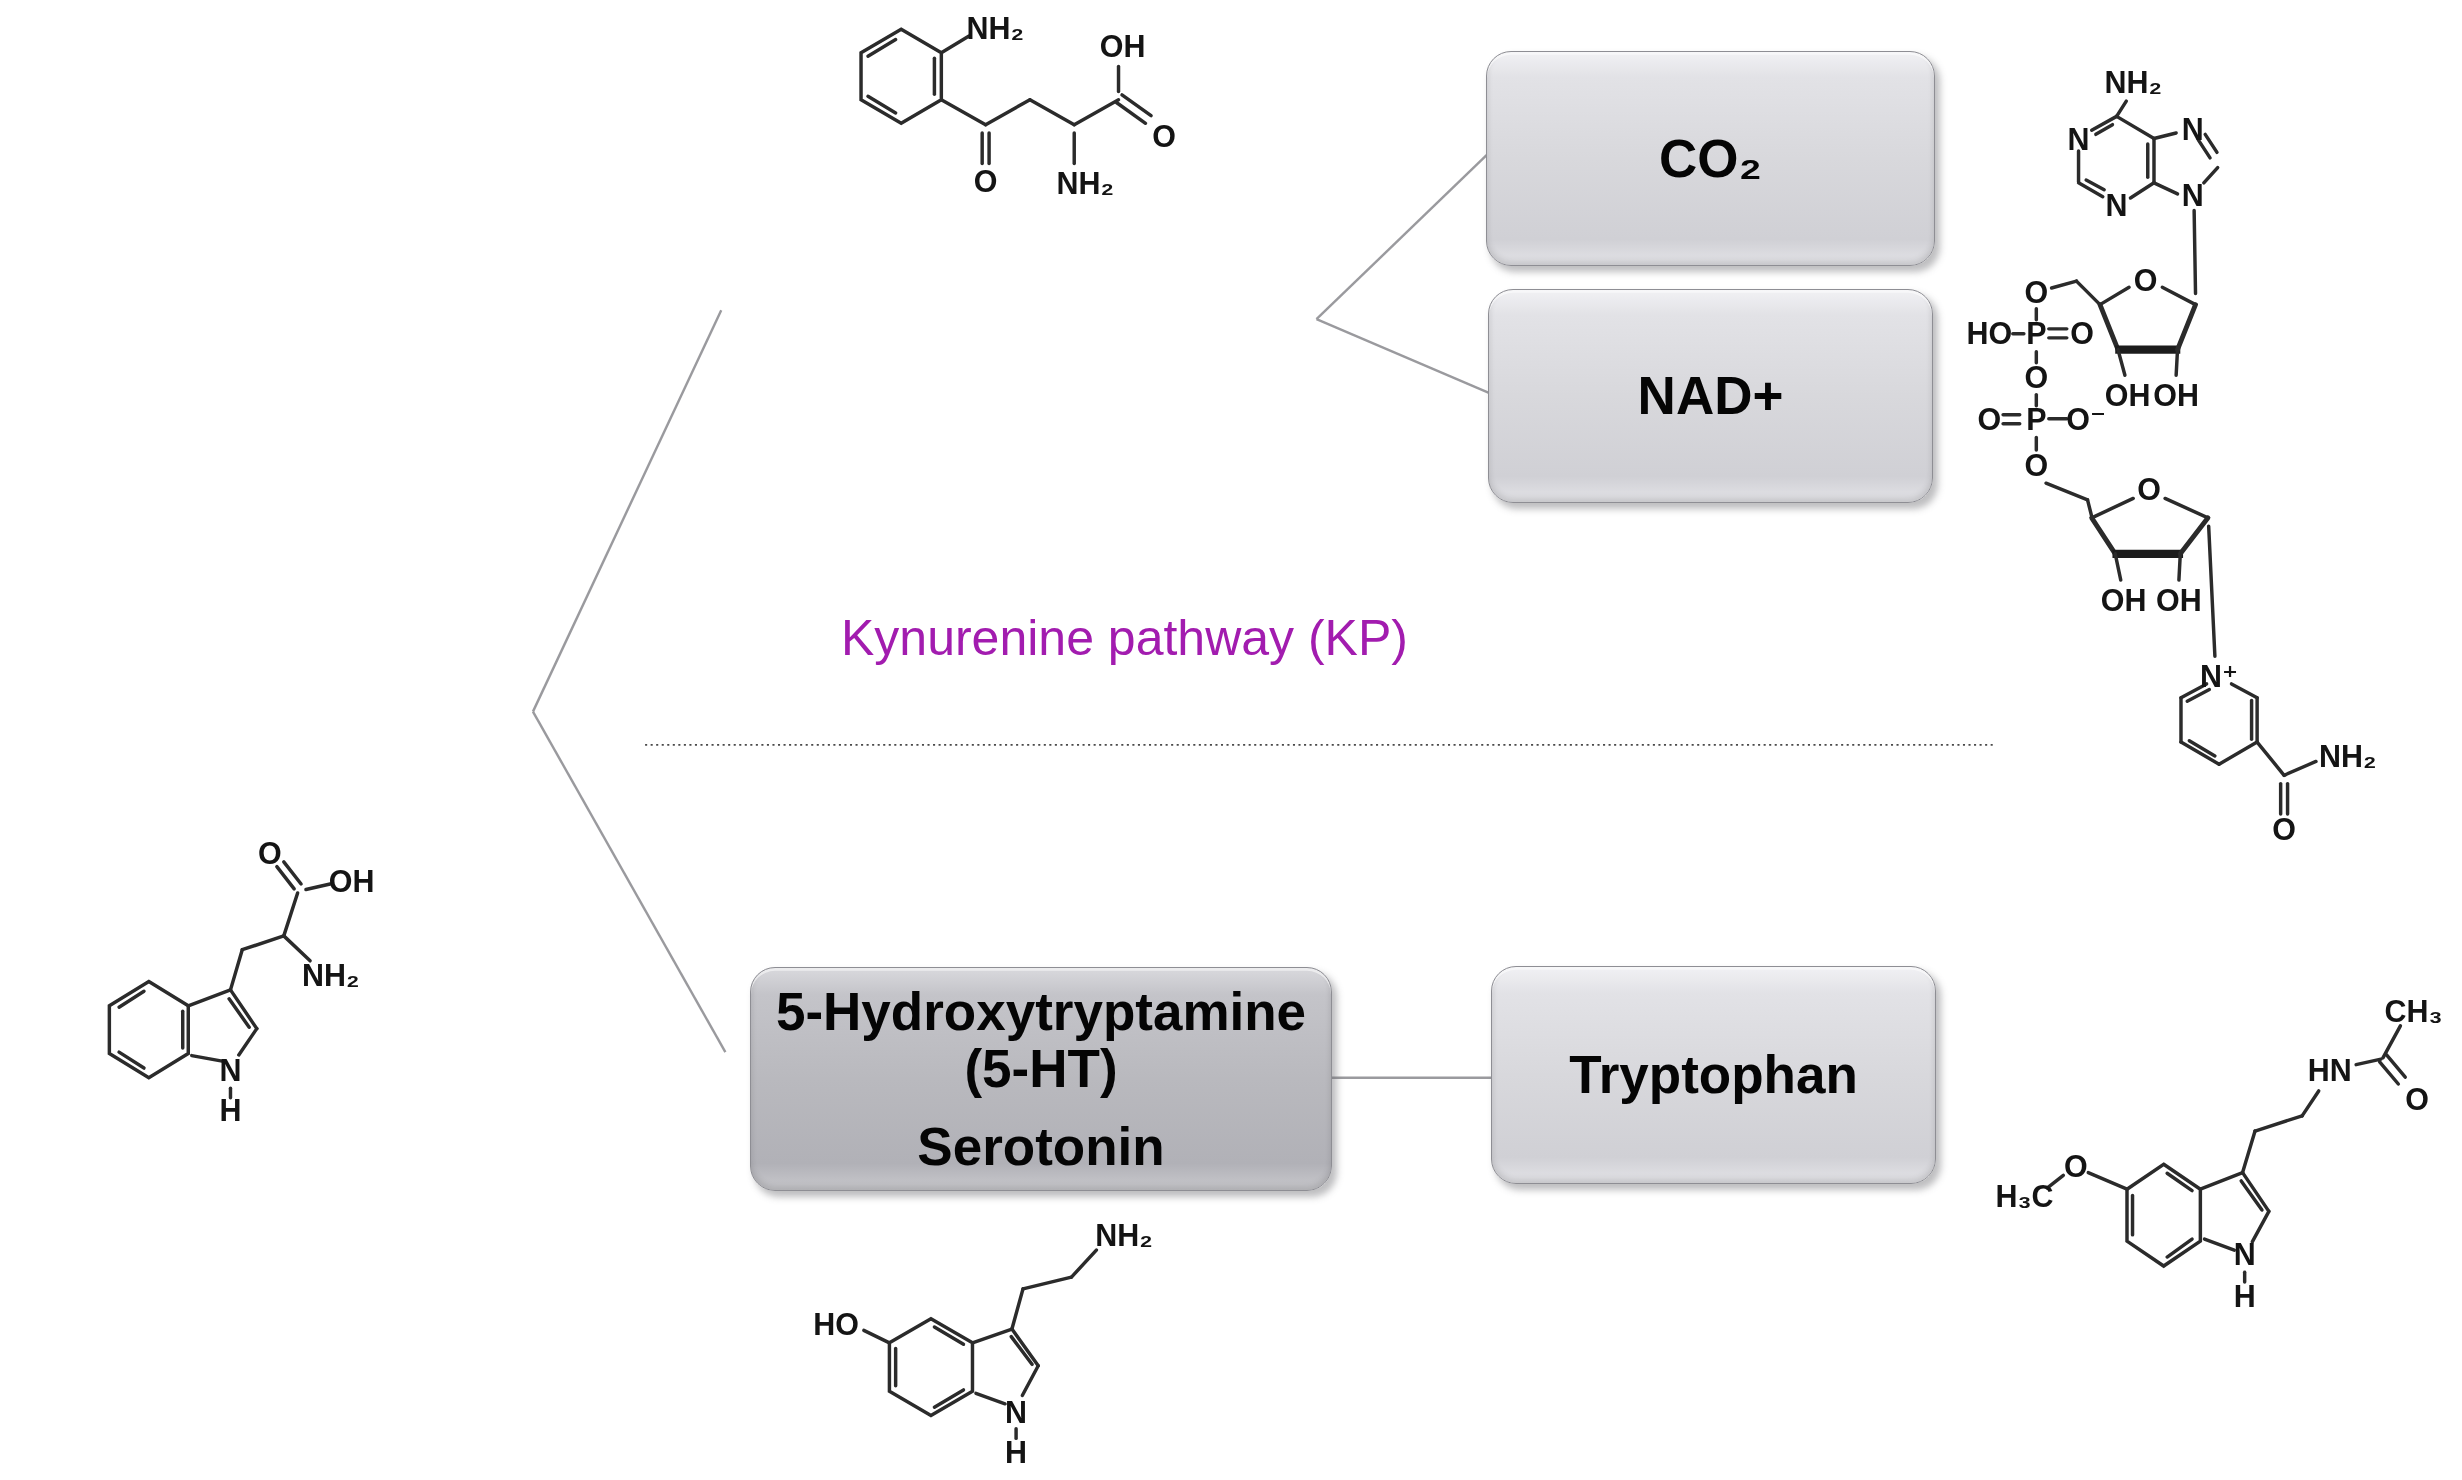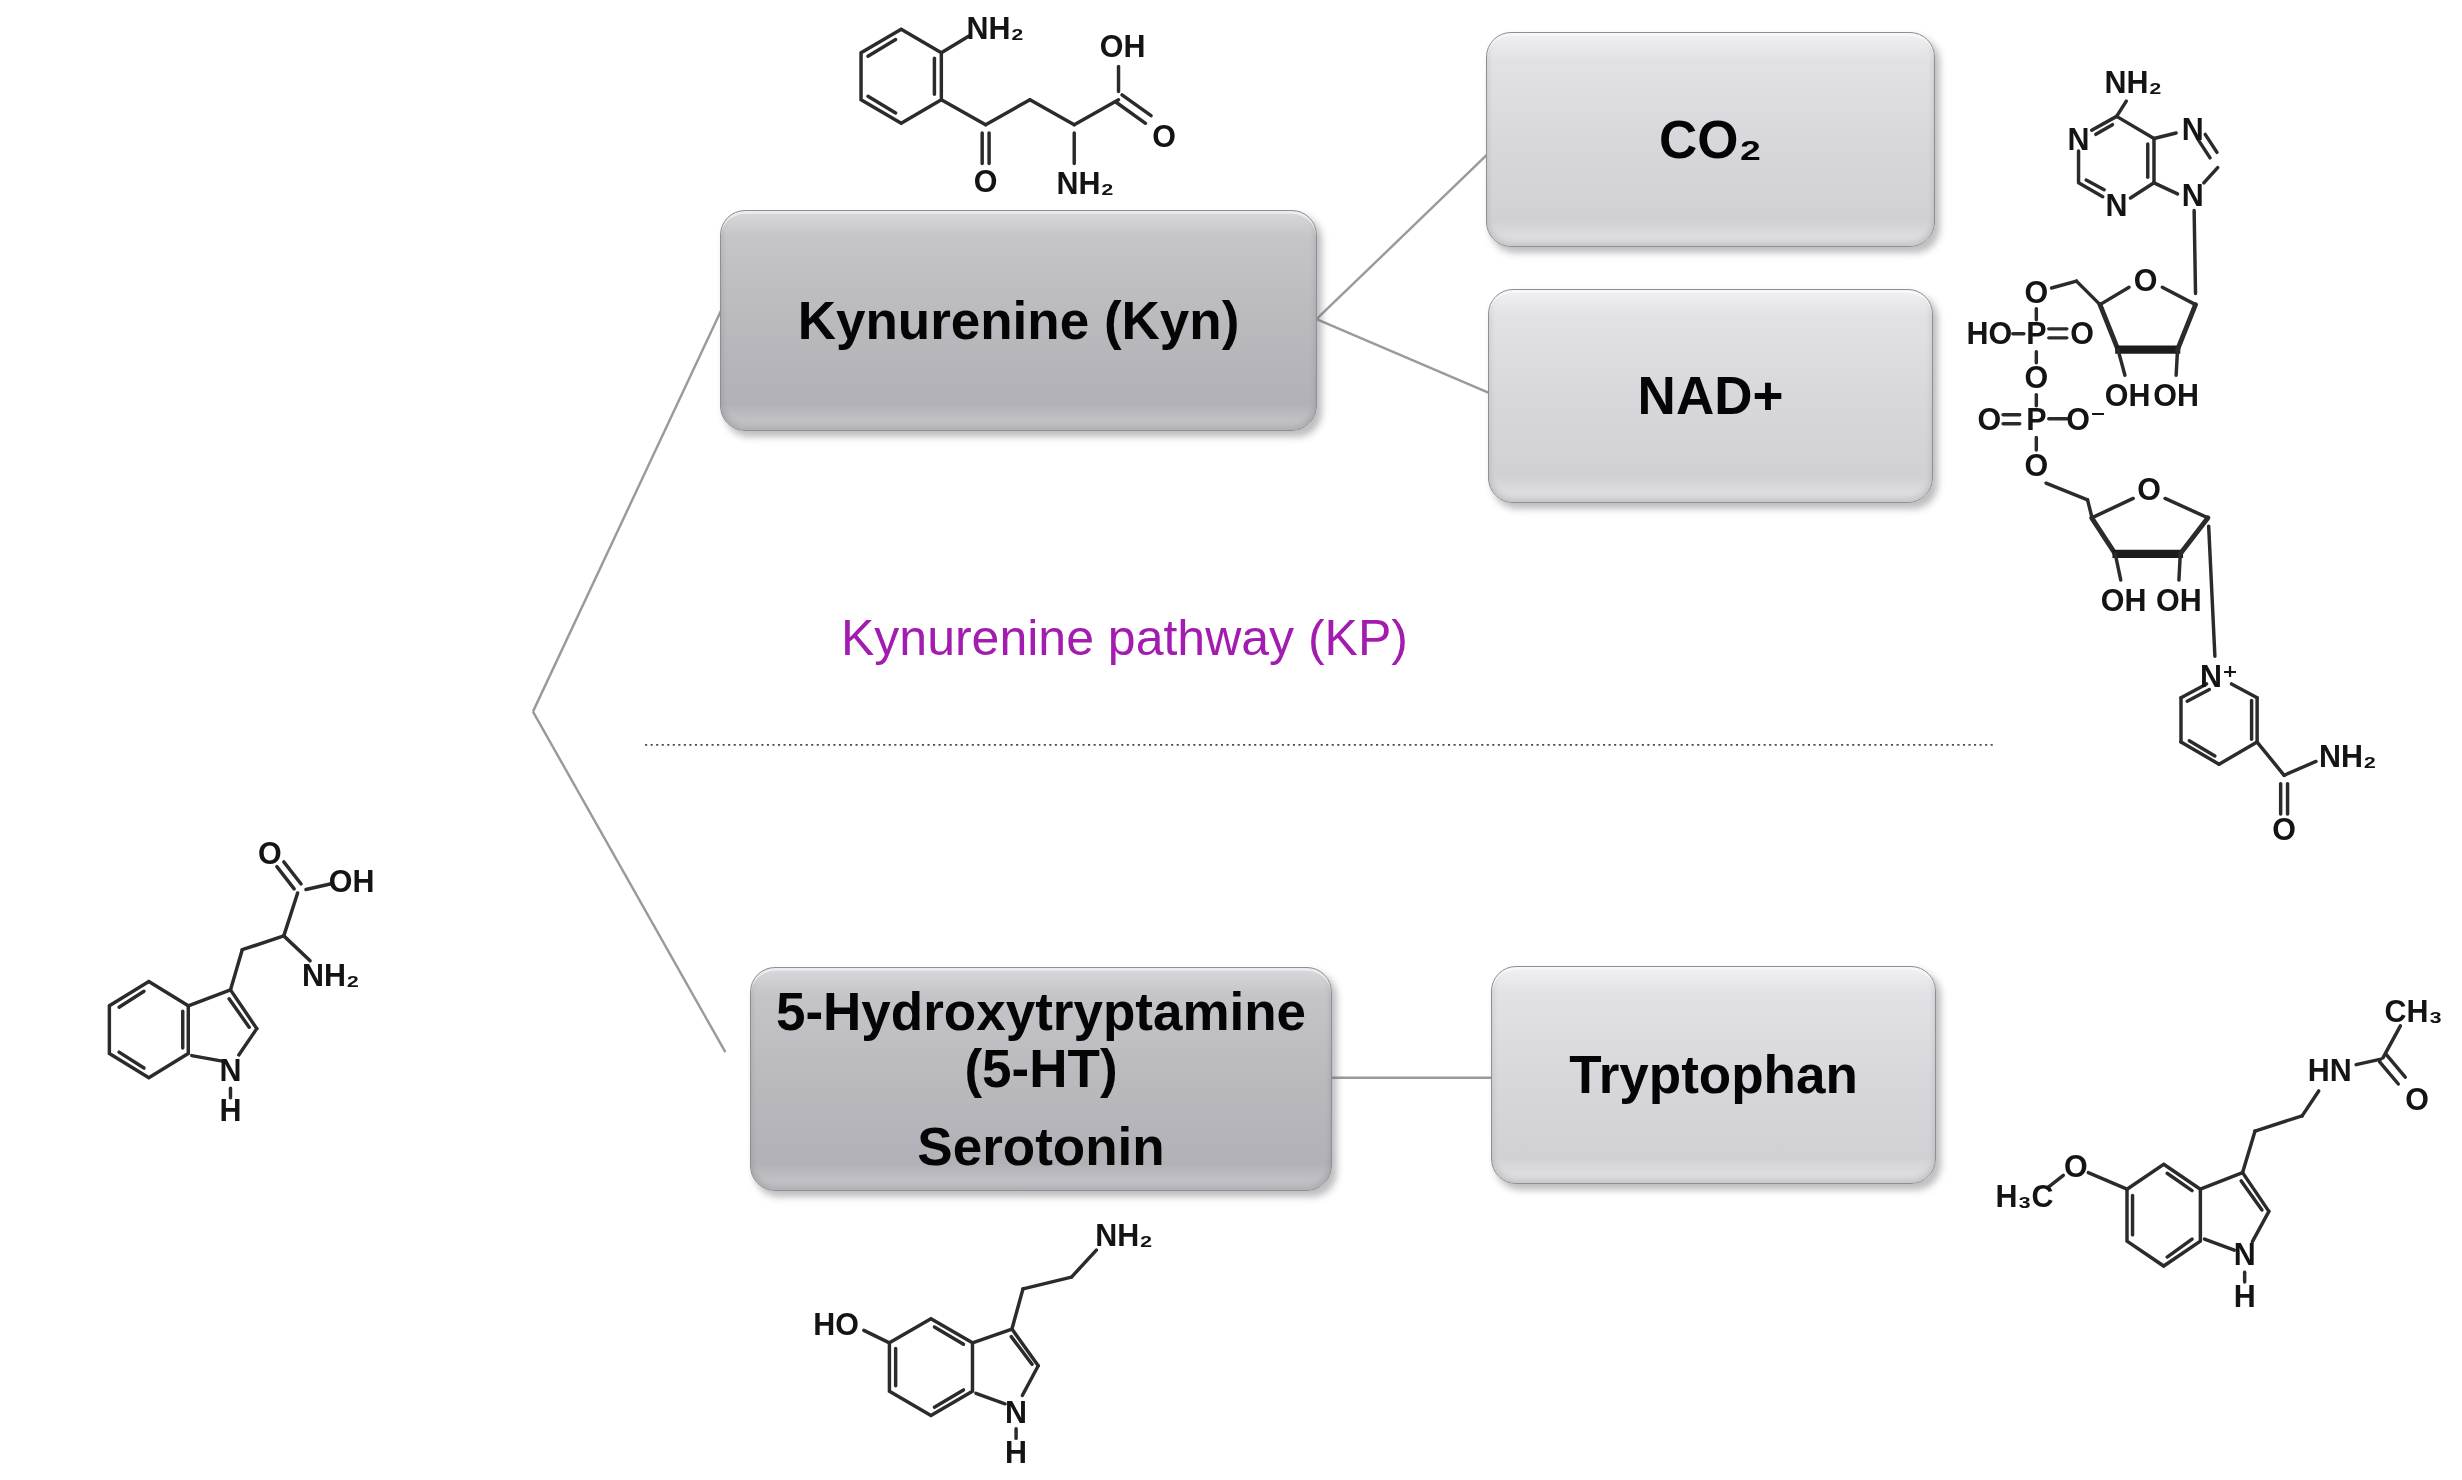--- a/index.html
+++ b/index.html
@@ -243,31 +243,28 @@
       <text class="chem" x="3105" y="722">O</text>
       <text class="chem" x="3068" y="882">OH</text>
       <text class="chem" x="3148" y="882">OH</text>
       <text class="chem" x="3206" y="992">N⁺</text>
       <text class="chem" x="3392" y="1108">NH₂</text>
       <text class="chem" x="3300" y="1214">O</text>
     </g>
   </svg>
 
 
-  <div class="box box-dark" style="left:720px;top:210px;width:595px;height:219px;">
-    <span class="box-label">Kynurenine (Kyn)</span>
-  </div>
 
   <div class="box box-dark" style="left:750px;top:967px;width:580px;height:222px;">
     <span class="box-label">5-Hydroxytryptamine</span>
     <span class="box-label">(5-HT)</span>
     <span class="box-label ht5-sub">Serotonin</span>
   </div>
 
-  <div class="box box-light" style="left:1486px;top:32px;width:447px;height:213px;">
+  <div class="box box-light" style="left:1486px;top:51px;width:447px;height:213px;">
     <span class="box-label">CO₂</span>
   </div>
 
   <div class="box box-light" style="left:1488px;top:289px;width:443px;height:212px;">
     <span class="box-label">NAD+</span>
   </div>
 
   <div class="box box-light" style="left:1491px;top:966px;width:443px;height:216px;">
     <span class="box-label">Tryptophan</span>
   </div>

